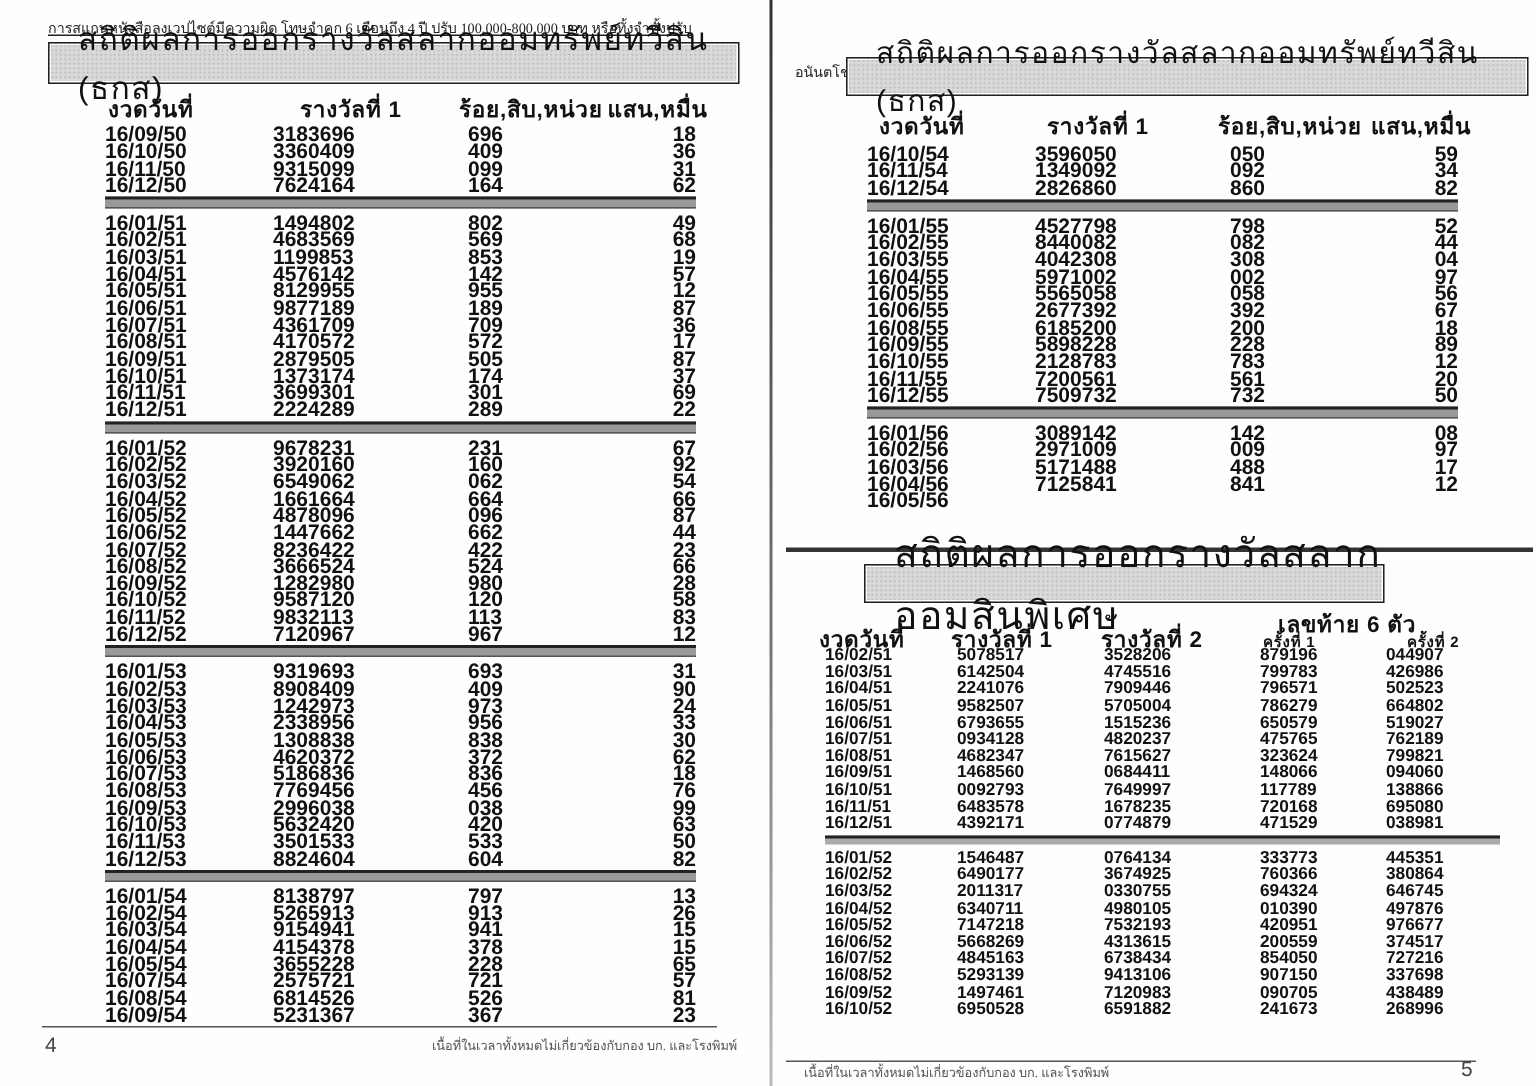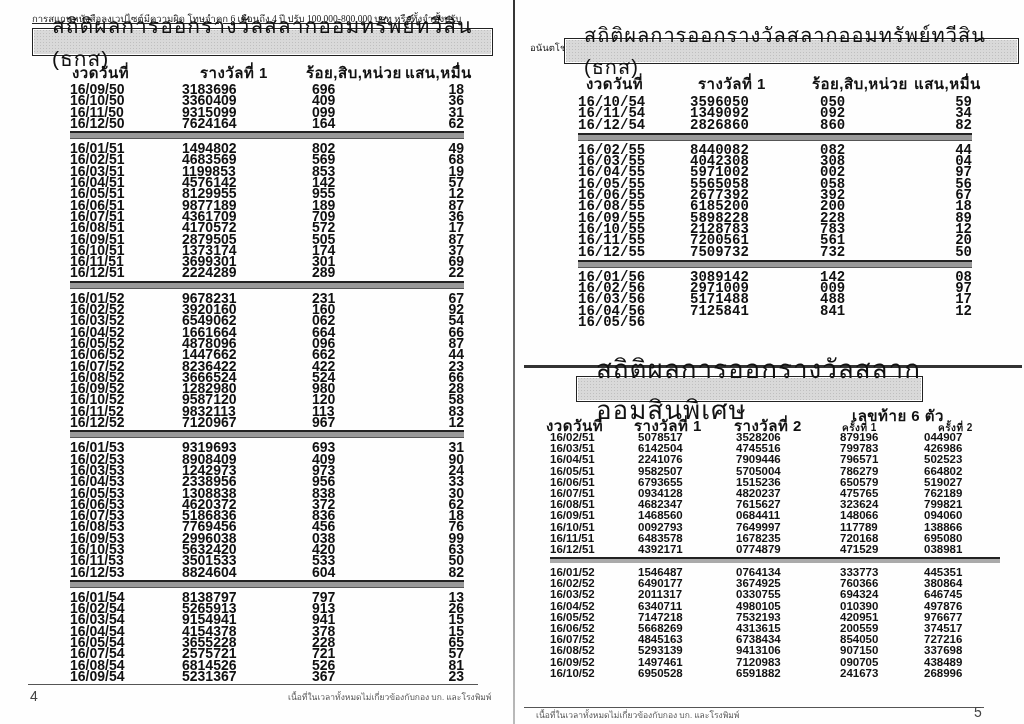--- a/index.html
+++ b/index.html
@@ -358,40 +358,46 @@
 
 <div class="page page-right">
   <div class="notice notice-right">อนันตโชค ออนไลน์ สงวนลิขสิทธิ์ ตามพรบ.ลิขสิทธิ์ พ.ศ.2539 ห้ามเผยแพร่ ทำซ้ำ ดัดต่อ ส่วนหนึ่งส่วนใดหรือทั้งหมด</div>
   <div class="banner banner-right">สถิติผลการออกรางวัลสลากออมทรัพย์ทวีสิน (ธกส)</div>
 
   <div class="hdr" style="left:70px; top:72px;">งวดวันที่</div>
   <div class="hdr" style="left:182px; top:72px;">รางวัลที่ 1</div>
   <div class="hdr" style="left:296px; top:72px;">ร้อย,สิบ,หน่วย</div>
   <div class="hdr" style="left:398px; top:72px;">แสน,หมื่น</div>
 
-  <div class="tbl" id="right-table" style="left:62px; top:97px;font-family:Liberation Mono, monospace;">
+  <div class="tbl" id="right-table" style="left:62px; top:97px;">
       <div class="row">
         <span class="c-date">16/10/54</span>
         <span class="c-p1">3596050</span>
         <span class="c-3d">050</span>
         <span class="c-2d">59</span>
       </div>
       <div class="row">
         <span class="c-date">16/11/54</span>
         <span class="c-p1">1349092</span>
         <span class="c-3d">092</span>
         <span class="c-2d">34</span>
       </div>
       <div class="row">
         <span class="c-date">16/12/54</span>
         <span class="c-p1">2826860</span>
         <span class="c-3d">860</span>
         <span class="c-2d">82</span>
       </div>
       <div class="divider"></div>
+      <div class="row">
+        <span class="c-date">16/01/55</span>
+        <span class="c-p1">4527798</span>
+        <span class="c-3d">798</span>
+        <span class="c-2d">52</span>
+      </div>
       <div class="row">
         <span class="c-date">16/02/55</span>
         <span class="c-p1">8440082</span>
         <span class="c-3d">082</span>
         <span class="c-2d">44</span>
       </div>
       <div class="row">
         <span class="c-date">16/03/55</span>
         <span class="c-p1">4042308</span>
         <span class="c-3d">308</span>

